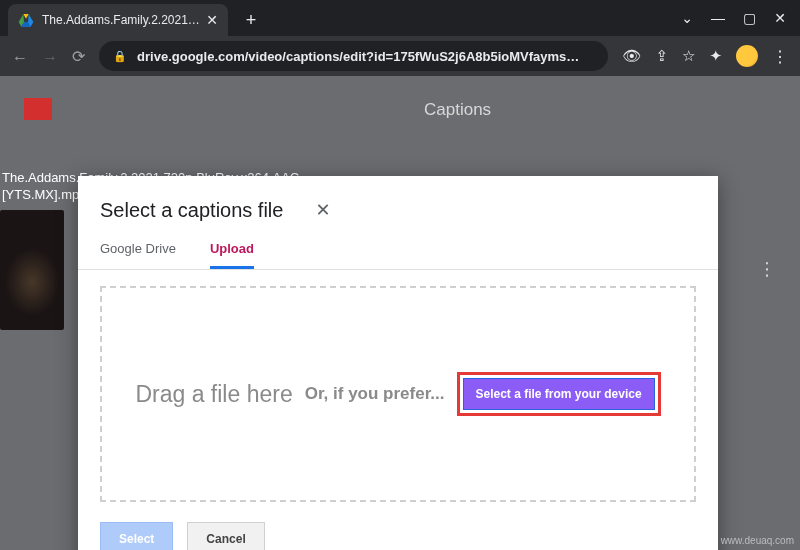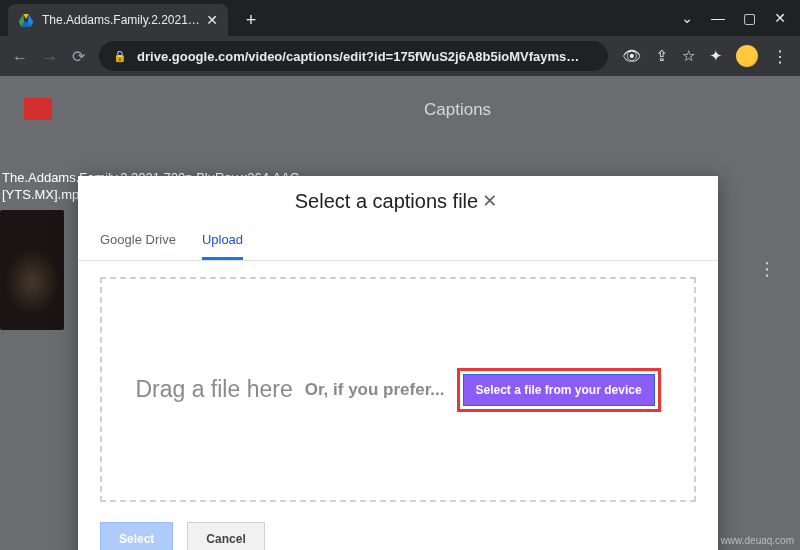--- a/index.html
+++ b/index.html
@@ -32,26 +32,26 @@
   .bg-left { position: absolute; left: 0; top: 22px; width: 70px; }
   .film-icon { width: 28px; height: 22px; background: #d32f2f; margin-left: 24px; }
   .file-name { color: #fff; font-size: 13px; margin-top: 50px; padding: 0 2px; line-height: 1.3; }
   .thumb { width: 64px; height: 120px; background: #1a1414; margin-top: 6px; border-radius: 2px; position: relative; overflow: hidden; }
   .thumb::after { content:""; position:absolute; inset:0; background: radial-gradient(ellipse 60% 40% at 50% 60%, rgba(90,70,50,0.7), transparent 70%); }
   .bg-caption { position: absolute; top: 24px; left: 424px; color: #d8d8d8; font-size: 17px; }
   .side-kebab { position: absolute; right: 24px; top: 182px; color: #d8d8d8; font-size: 18px; cursor: pointer; }
 
   
   .modal { position: absolute; left: 78px; top: 100px; width: 640px; height: 398px; background: #fff; box-shadow: 0 4px 20px rgba(0,0,0,0.4); display: flex; flex-direction: column; }
-  .modal-header { display: flex; align-items: center; justify-content: center; padding: 10px 22px 4px 22px; }
+  .modal-header { display: flex; align-items: center; justify-content: flex-start; padding: 19px 22px 4px 22px; gap: 28px; }
   .modal-title { font-size: 20px; color: #202124; font-weight: 400; }
   .modal-close { font-size: 18px; color: #5f6368; cursor: pointer; padding: 4px; }
-  .tabs { display: flex; gap: 26px; padding: 12px 22px 0 22px; border-bottom: 1px solid #e0e0e0; }
+  .tabs { display: flex; gap: 34px; padding: 12px 22px 0 22px; border-bottom: 1px solid #e0e0e0; }
   .tab-item { font-size: 13px; color: #5f6368; padding-bottom: 10px; cursor: pointer; border-bottom: 3px solid transparent; }
-  .tab-item.active { color: #1d4ed8; font-weight: 400; border-bottom-color: #1a73e8; }
+  .tab-item.active { color: #be185d; font-weight: 700; border-bottom-color: #1a73e8; }
 
   .dropzone { margin: 16px 22px 10px 22px; flex: 1; border: 2px dashed #cfcfcf; display: flex; align-items: center; justify-content: center; gap: 12px; }
   .drag-text { font-size: 23px; color: #8a8a8a; font-weight: 400; }
   .prefer-text { font-size: 17px; color: #8a8a8a; font-weight: 700; }
   .select-wrap { padding: 3px; border: 3px solid #e53935; }
   .select-file-btn { background: #8b5cf6; color: #fff; font-size: 12px; font-weight: 700; border: 1px solid #2962d9; padding: 8px 12px; cursor: pointer; }
 
   .modal-footer { display: flex; gap: 14px; padding: 10px 22px 18px 22px; }
   .btn { font-size: 12px; font-weight: 700; padding: 9px 18px; border: 1px solid #d0d0d0; background: #f1f1f1; color: #444; cursor: pointer; }
   .btn.primary { background: #aecbfa; color: #fff; border-color: #9bbdf5; }

